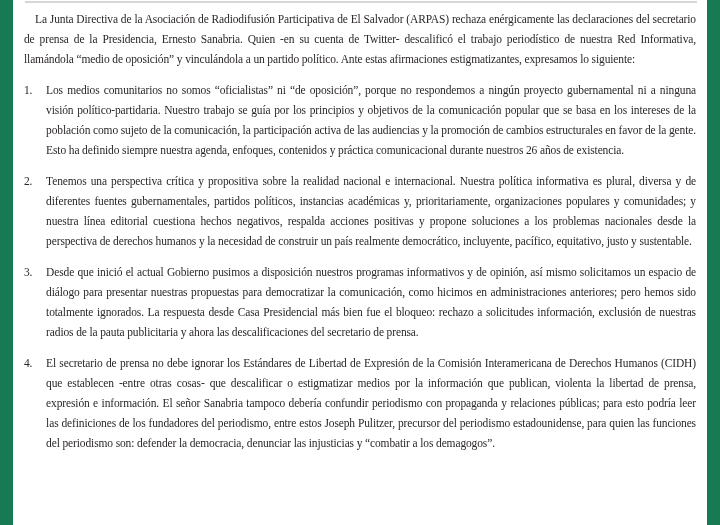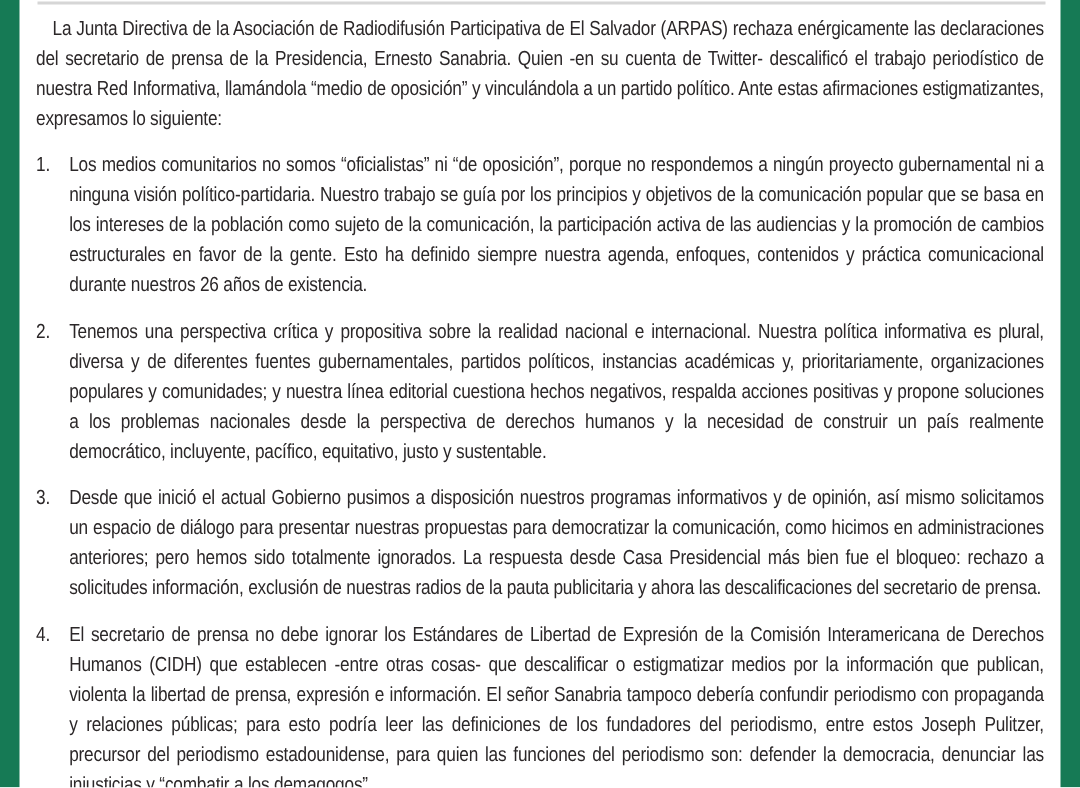--- a/index.html
+++ b/index.html
@@ -6,21 +6,21 @@
     margin: 0;
     padding: 0;
     background: #ffffff;
   }
   .page {
     position: relative;
     width: 720px;
     height: 525px;
     background: #ffffff;
     overflow: hidden;
-    font-family: Liberation Sans, sans-serif;
+    font-family: Liberation Serif, serif;
   }
   .edge-bar {
     position: absolute;
     top: 0;
     bottom: 0;
     width: 13px;
   }
   .edge-bar.left  { left: 0; }
   .edge-bar.right { right: 0; }
   .hairline {

